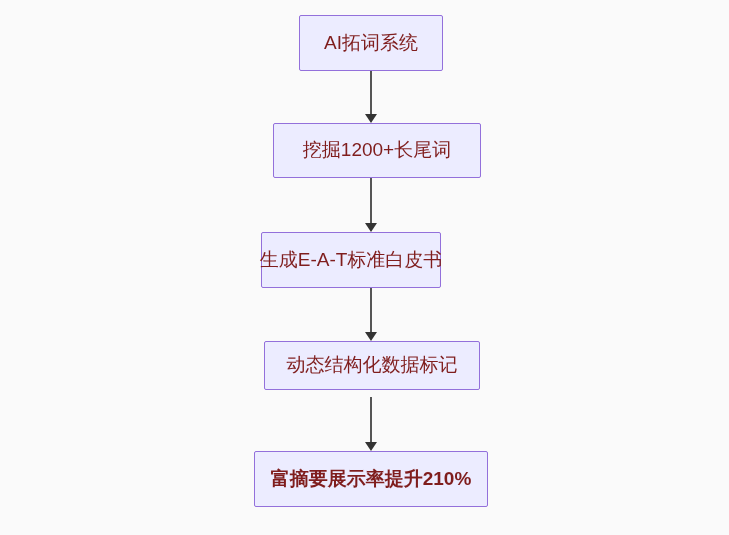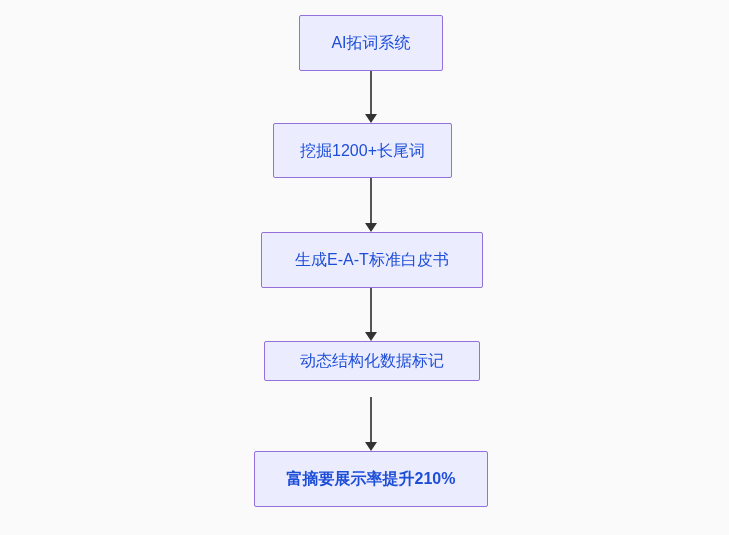--- a/index.html
+++ b/index.html
@@ -18,30 +18,30 @@
     position: absolute;
     box-sizing: border-box;
     background: #ECECFF;
     border: 1px solid #9370DB;
     border-radius: 2px;
     display: flex;
     align-items: center;
     justify-content: center;
   }
   .node-label {
-    color: #1d4ed8;
-    font-size: 16px;
+    color: #7f1d1d;
+    font-size: 19px;
     line-height: 1.2;
     white-space: nowrap;
     text-align: center;
   }
   .node-1 { left: 299px; top: 15px;  width: 144px; height: 56px; }
-  .node-2 { left: 273px; top: 123px; width: 179px; height: 55px; }
-  .node-3 { left: 261px; top: 232px; width: 222px; height: 56px; }
-  .node-4 { left: 264px; top: 341px; width: 216px; height: 40px; }
+  .node-2 { left: 273px; top: 123px; width: 208px; height: 55px; }
+  .node-3 { left: 261px; top: 232px; width: 180px; height: 56px; }
+  .node-4 { left: 264px; top: 341px; width: 216px; height: 49px; }
   .node-5 { left: 254px; top: 451px; width: 234px; height: 56px; font-weight: bold; }
   .arrow {
     position: absolute;
     left: 365px;
     width: 12px;
     display: flex;
     flex-direction: column;
     align-items: center;
   }
   .arrow-1 { top: 71px;  height: 52px; }

